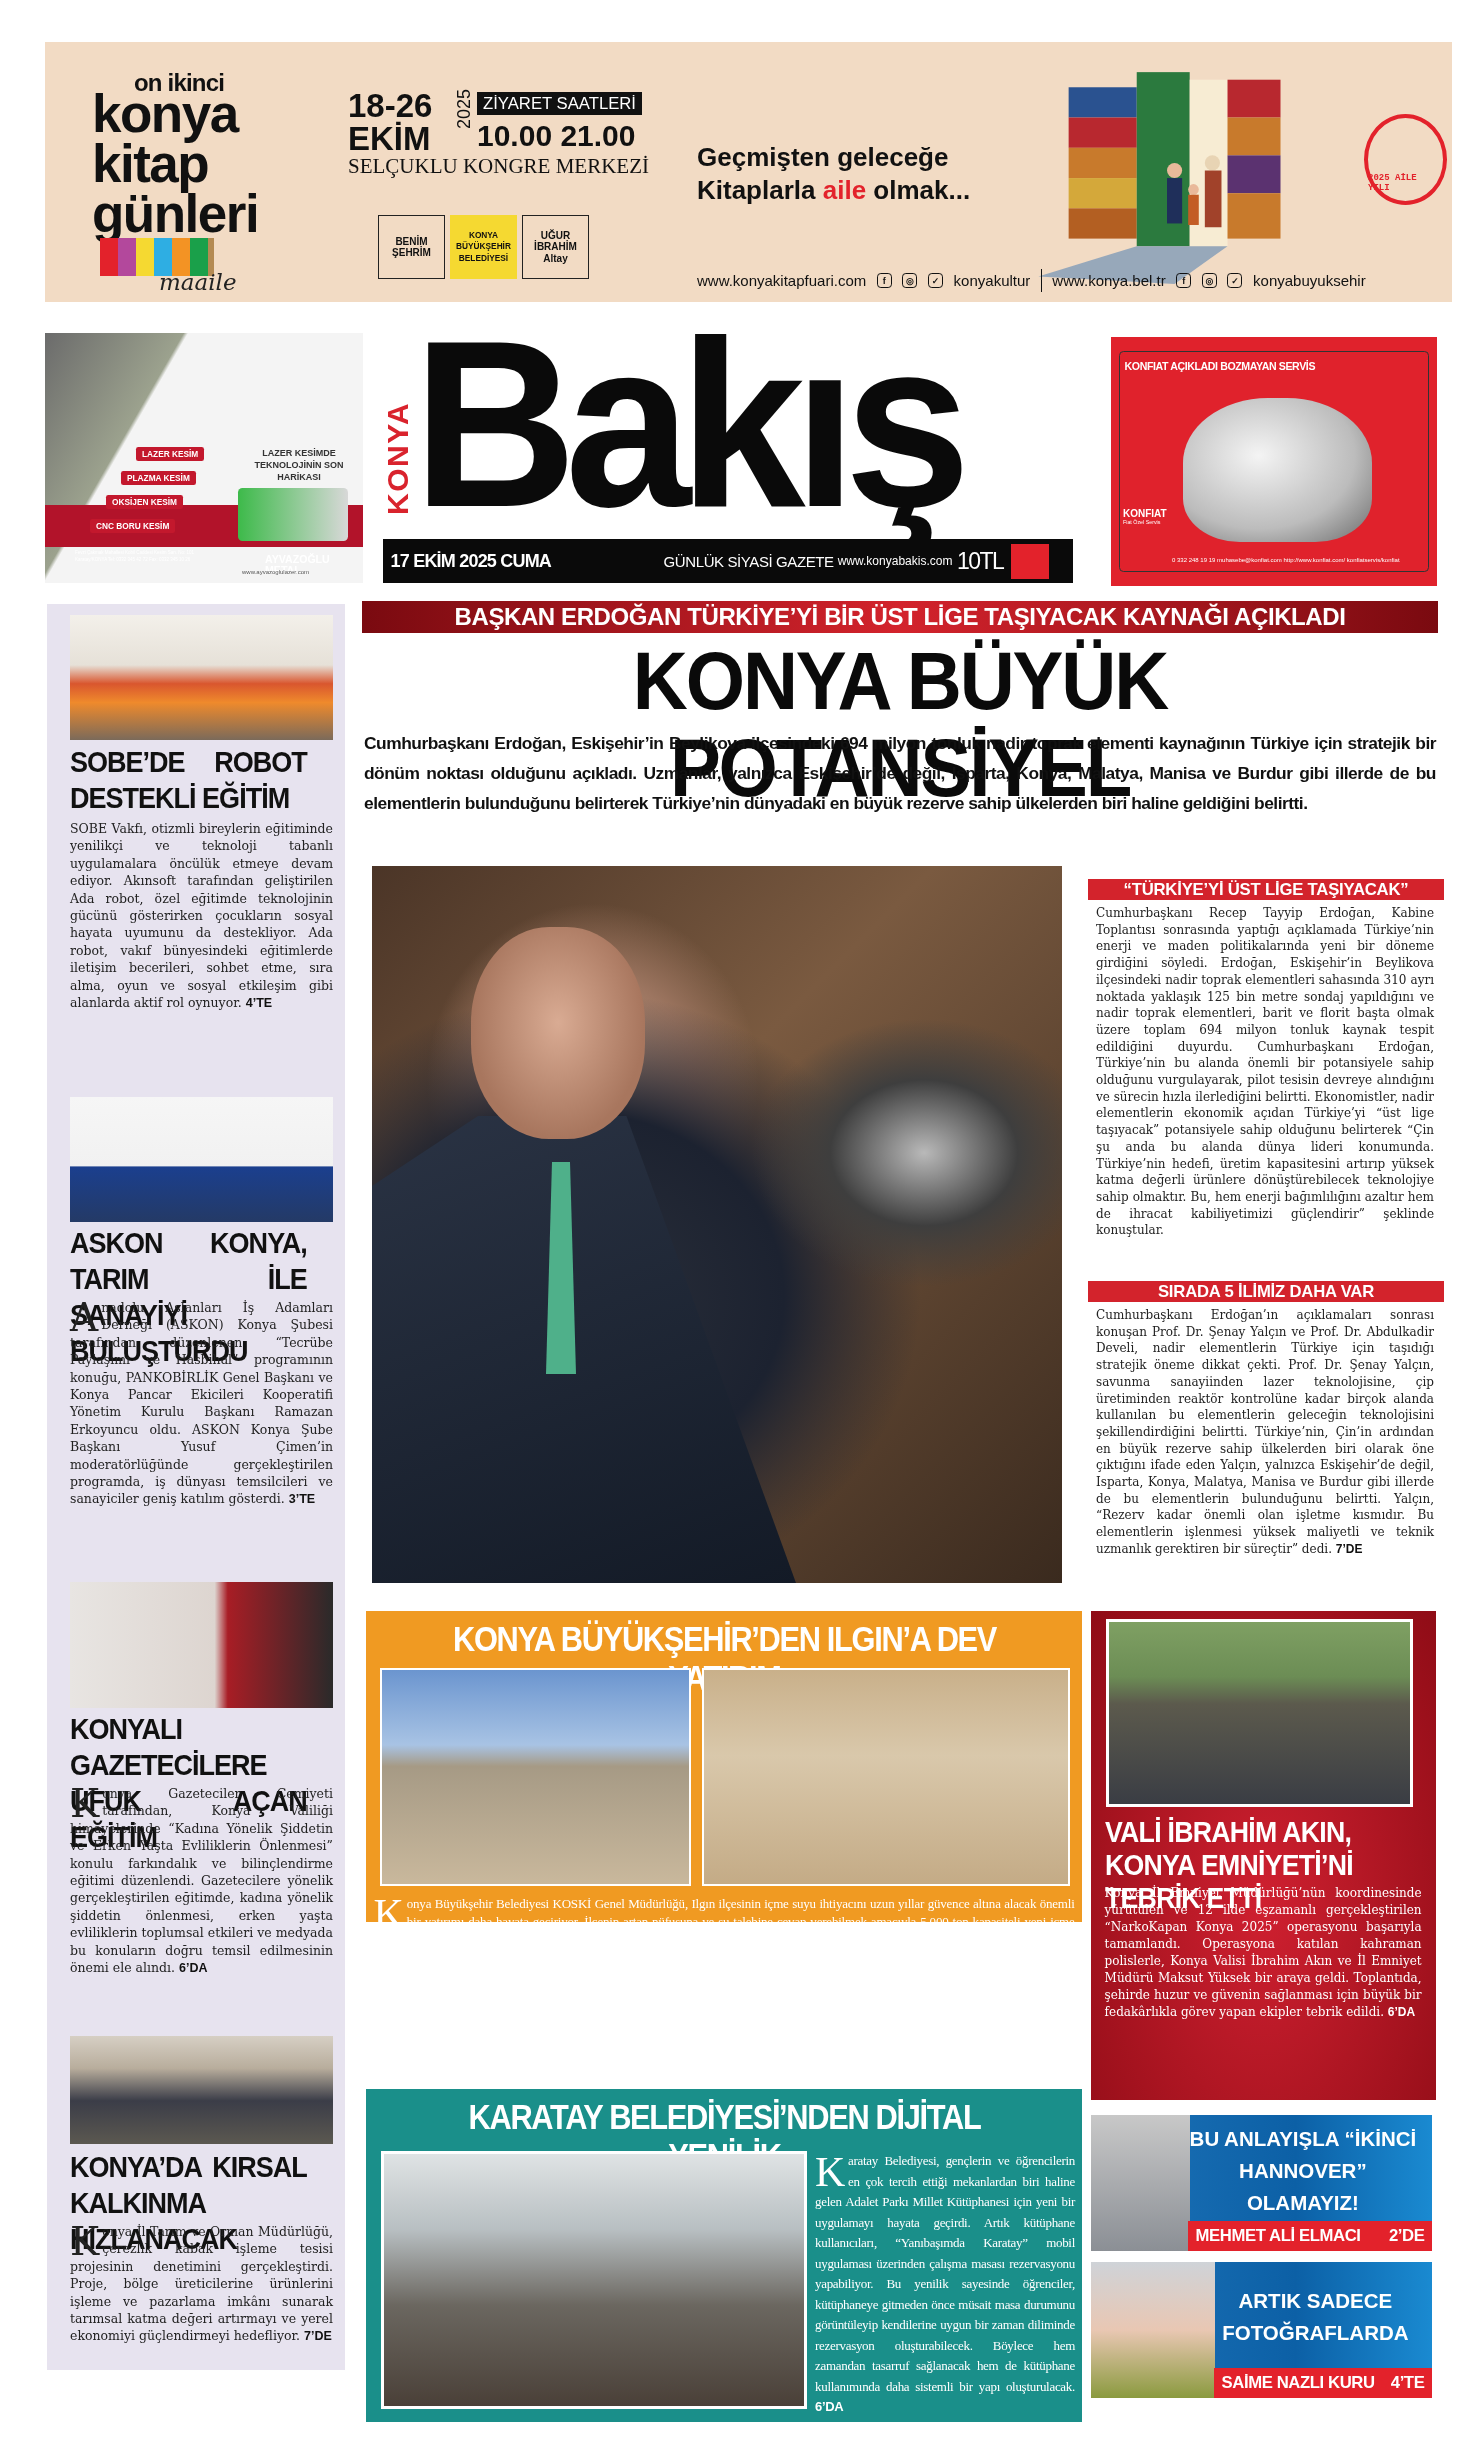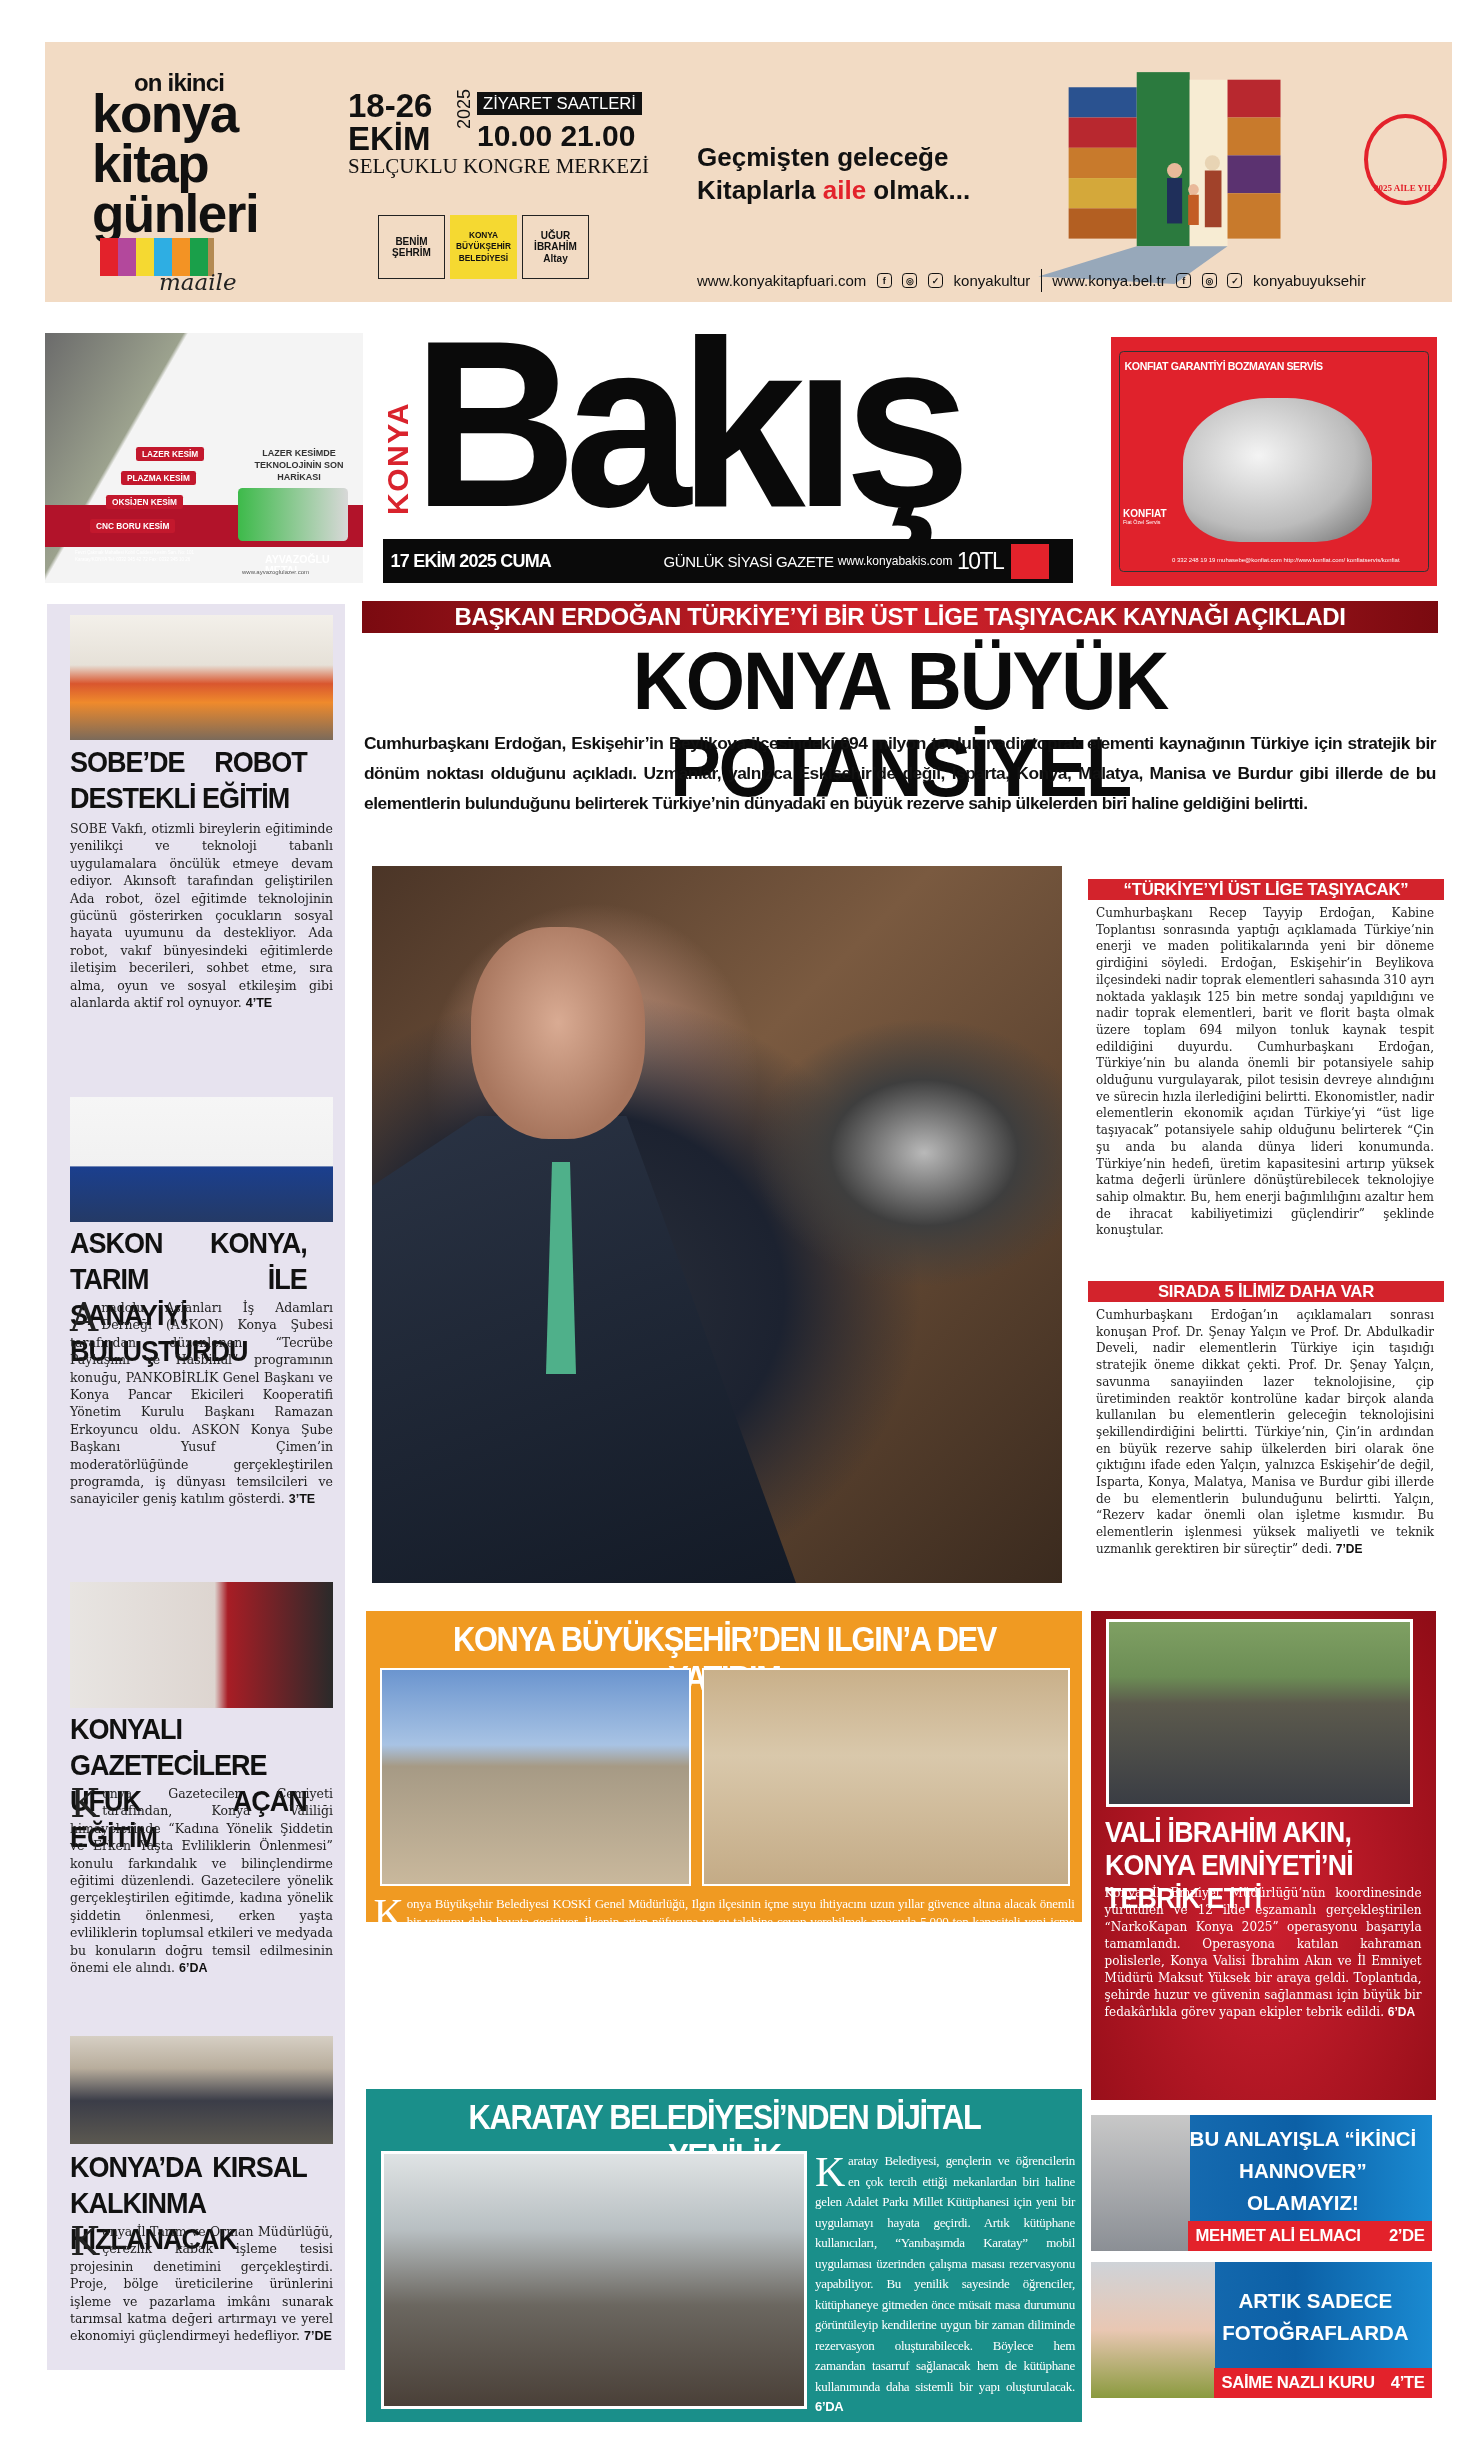--- a/index.html
+++ b/index.html
@@ -16,21 +16,21 @@
 .maaile{left:114px;top:227px;font-style:italic;font-size:23px;color:#222}
 .dates{left:303px;top:47px;font-family:"Liberation Sans",sans-serif;font-weight:bold;font-size:33px;line-height:33px;color:#111}
 .year{left:409px;top:47px;writing-mode:vertical-rl;transform:rotate(180deg);font-family:"Liberation Sans",sans-serif;font-size:18px;color:#111}
 .ziyaret{left:432px;top:50px;background:#111;color:#fff;font-family:"Liberation Sans",sans-serif;font-size:16.7px;padding:1.5px 6px}
 .saat{left:432px;top:77px;font-family:"Liberation Sans",sans-serif;font-weight:bold;font-size:30px;color:#111}
 .yer{left:303px;top:112px;font-family:Liberation Serif, serif;font-size:21px;color:#111}
 .sponsor{top:173px;width:67px;height:64px;border:1.5px solid #222;display:flex;align-items:center;justify-content:center;text-align:center;font-family:"Liberation Sans",sans-serif;font-weight:bold;font-size:10px;line-height:11.4px;color:#111}
 .slogan{left:652px;top:99px;font-family:"Liberation Sans",sans-serif;font-weight:bold;font-size:26px;line-height:33px;color:#111}
 .slogan .red{color:#e3222b}
 .books{left:978px;top:15px;width:288px;height:227px}
-.aile-logo{left:1319px;top:72px;width:83px;height:91px;border-radius:50%;border:4.5px solid #e3222b;display:flex;align-items:flex-end;justify-content:center;font-family:Liberation Serif, serif;font-weight:bold;color:#e3222b;font-size:9px;padding-bottom:7.6px}
+.aile-logo{left:1319px;top:72px;width:83px;height:91px;border-radius:50%;border:4.5px solid #e3222b;display:flex;align-items:flex-end;justify-content:center;font-family:Liberation Mono, monospace;font-weight:bold;color:#e3222b;font-size:9px;padding-bottom:7.6px}
 .social{left:652px;top:227px;font-family:"Liberation Sans",sans-serif;font-size:15px;color:#111;display:flex;gap:10.6px;align-items:center}
 .social .ic{display:inline-flex;width:15px;height:15px;border:1.1px solid #111;border-radius:3.8px;align-items:center;justify-content:center;font-size:9px;font-weight:bold}
 .social .sep{width:0.8px;height:23px;background:#111}
 
 
 #ad-left{left:45px;top:333px;width:318px;height:250px;background:linear-gradient(#eee,#ddd)}
 #ad-left .top{position:absolute;inset:0;background:linear-gradient(120deg,#6b6b6b 0,#9ca28e 30%,#f4f4f4 31%,#f4f4f4 100%)}
 #ad-left .stripe{position:absolute;left:0;right:0;bottom:36px;height:42px;background:#b2132a}
 .ad-tag{position:absolute;background:#c3182d;color:#fff;font-family:"Liberation Sans",sans-serif;font-weight:bold;font-size:8.3px;padding:2px 6px;border-radius:2.3px}
 .ad-head{position:absolute;left:197px;top:114px;width:114px;font-family:"Liberation Sans",sans-serif;font-size:9px;font-weight:bold;color:#333;text-align:center;line-height:12px}
@@ -204,21 +204,21 @@
     <span class="date">17 EKİM 2025 CUMA</span>
     <span class="gunluk">GÜNLÜK SİYASİ GAZETE</span>
     <span class="web">www.konyabakis.com</span>
     <span class="price">10TL</span>
     <span class="redsq"></span>
   </div>
 </div>
 
 <div id="ad-right" class="abs">
   <div class="frame"></div>
-  <div class="title">KONFIAT GARANTİYİ BOZMAYAN SERVİS</div>
+  <div class="title">KONFIAT AÇIKLADI BOZMAYAN SERVİS</div>
   <div class="car"></div>
   <div class="brand">
       <div>KONFIAT</div>
       <div style="font-size:5.3px;font-weight:normal">Fiat Özel Servis</div>
     </div>
   <div class="contact">0 332 248 19 19   muhasebe@konfiat.com   http://www.konfiat.com/   konfiatservis/konfiat</div>
 </div>
 
 <div id="sidebar" class="abs">
 

